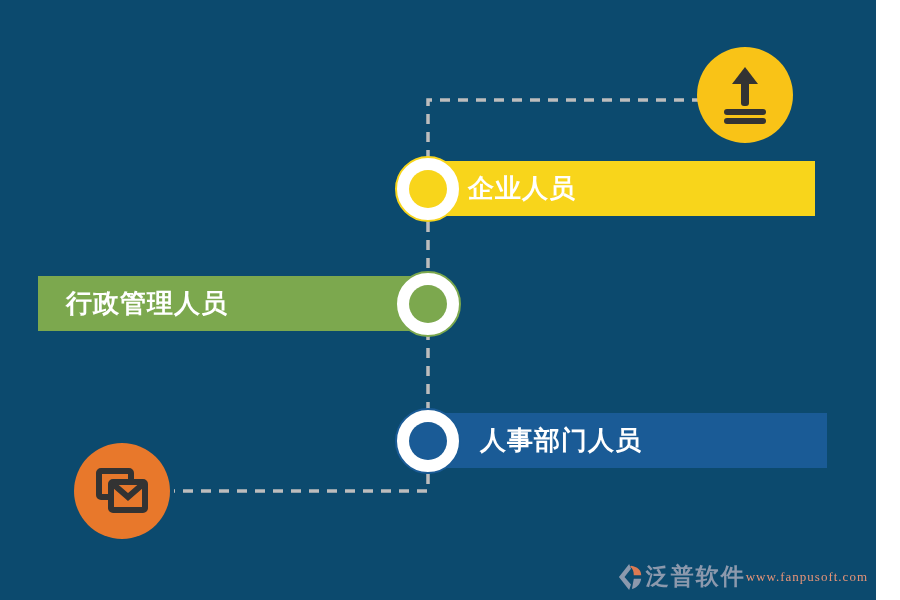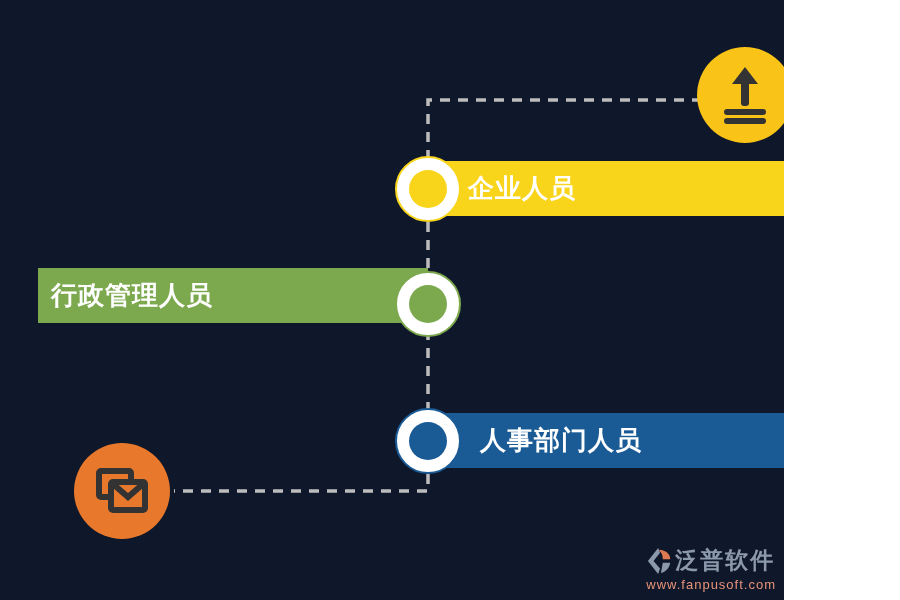--- a/index.html
+++ b/index.html
@@ -1,19 +1,19 @@
 <!DOCTYPE html>
 <html><head>
 <meta charset="utf-8">
 <style>
   * { margin:0; padding:0; box-sizing:border-box; }
   body { background:#ffffff; font-family:"Liberation Sans", sans-serif; }
   #canvas {
-    position:relative; width:784px; height:600px;
-    background:#0f172a; overflow:hidden;
+    position:relative; width:876px; height:600px;
+    background:#0c4a6e; overflow:hidden;
   }
 
   
   #connector-svg { position:absolute; left:0; top:0; width:900px; height:600px; }
 
   
   .big-circle {
     position:absolute; width:96px; height:96px; border-radius:50%;
     display:flex; align-items:center; justify-content:center;
   }
@@ -21,38 +21,38 @@
   #mail-circle   { left:74px;  top:443px; }
 
   
   .bar {
     position:absolute; height:55px;
     display:flex; align-items:center;
     color:#ffffff; font-weight:bold; font-size:26px;
     letter-spacing:1px; white-space:nowrap;
   }
   #bar-enterprise { left:428px; top:161px; width:387px; padding-left:40px; }
-  #bar-admin      { left:38px;  top:268px; width:390px; padding-left:13px; }
+  #bar-admin      { left:38px;  top:276px; width:390px; padding-left:28px; }
   #bar-hr         { left:440px; top:413px; width:387px; padding-left:40px; }
 
   
   .marker {
     position:absolute; width:66px; height:66px; border-radius:50%;
     background:#ffffff; border:2px solid;
     display:flex; align-items:center; justify-content:center;
   }
   .marker .dot { width:38px; height:38px; border-radius:50%; }
   #marker-enterprise { left:395px; top:156px; }
   #marker-admin      { left:395px; top:271px; }
   #marker-hr         { left:395px; top:408px; }
 
   
   #watermark {
     position:absolute; right:8px; bottom:8px;
-    display:flex; flex-direction:column; align-items:center;
+    display:flex; align-items:center;
   }
   #watermark .wm-row { display:flex; align-items:center; gap:2px; }
   #watermark .wm-title { font-size:23px; font-weight:bold; letter-spacing:2px; }
   #watermark .wm-url { font-size:13px; letter-spacing:1px; margin-top:1px; }
 </style>
 </head>
 <body>
 
 <div id="canvas">
 
@@ -102,16 +102,16 @@
 
   <div id="watermark">
     <div class="wm-row">
       <svg width="26" height="28" viewBox="0 0 28 30">
         <path d="M12,1 L1,15 L12,29 L14,23 L7,15 L14,6 Z" style="fill: rgb(140, 153, 173);"></path>
         <path d="M14,3 C21,4 25,8 25,13 L17,13 C17,9 16,6 13,4 Z" style="fill: rgb(221, 122, 82);"></path>
         <path d="M17,17 L25,17 C24,23 20,27 15,28 Z" style="fill: rgb(140, 153, 173);"></path>
       </svg>
       <span class="wm-title" style="color: rgb(140, 153, 173);">泛普软件</span>
     </div>
-    <span class="wm-url" style="color: rgb(232, 148, 120);">www.fanpusoft.com</span>
+    <span class="wm-url" style="color: rgb(232, 148, 120); font-family: Liberation Serif, serif;">www.fanpusoft.com</span>
   </div>
 
 </div>
 
 </body></html>

